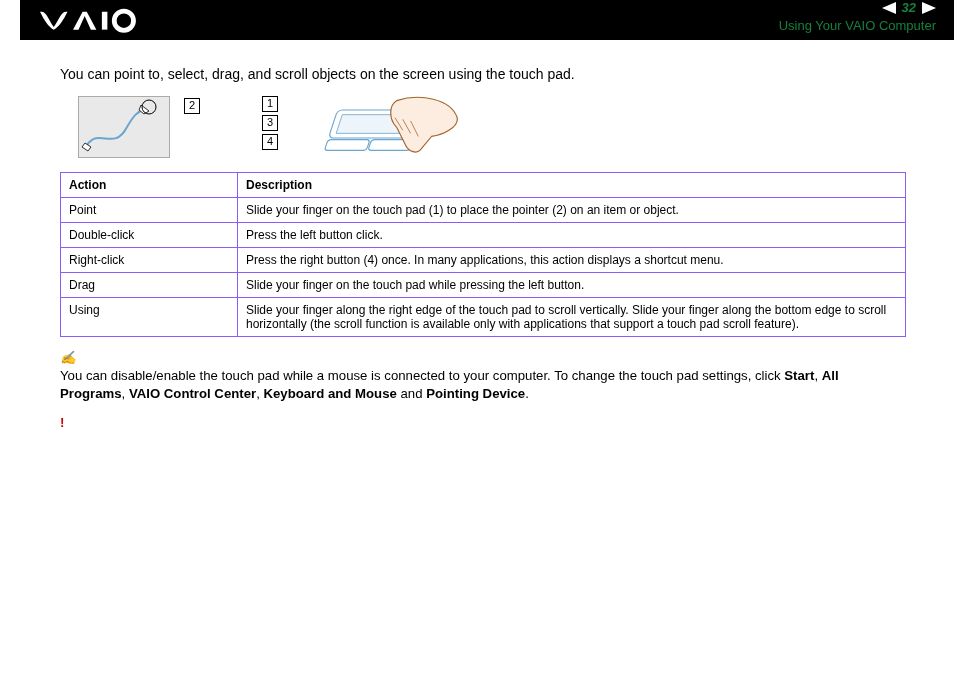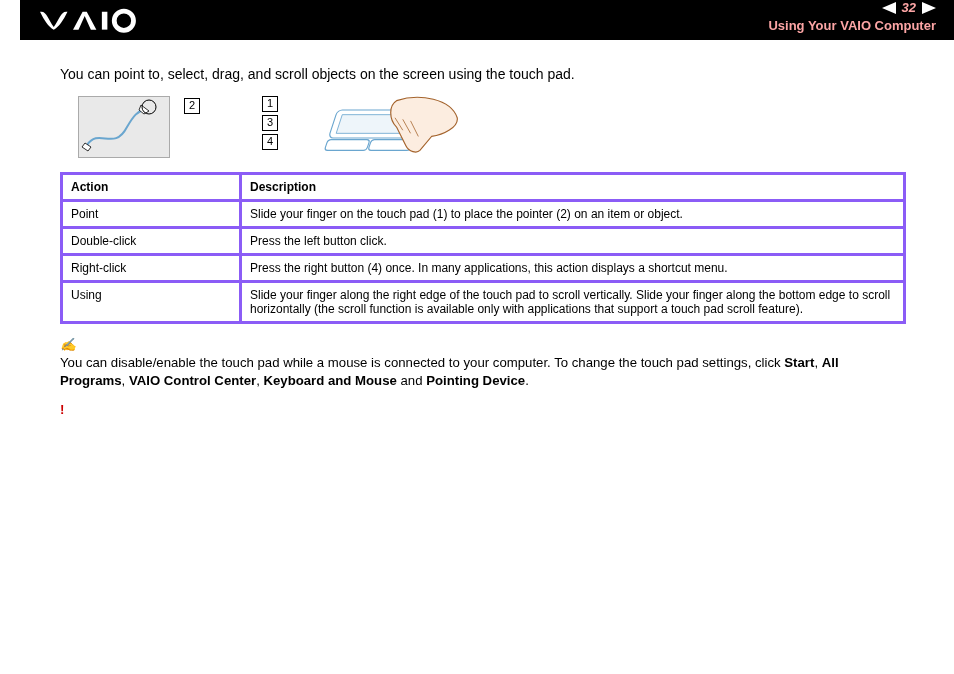--- a/index.html
+++ b/index.html
@@ -7,21 +7,21 @@
     padding: 0;
     width: 954px;
     height: 674px;
     background: #fff;
     font-family: Arial, Helvetica, sans-serif;
     color: #000;
     overflow: hidden;
   }
   .header {
     background: #000;
-    color: #fca5a5;
+    color: #15803d;
     height: 40px;
     position: relative;
     margin-left: 20px;
   }
   .logo {
     position: absolute;
     left: 20px;
     top: 6px;
     height: 28px;
   }
@@ -34,21 +34,21 @@
     gap: 6px;
     font-style: italic;
     font-weight: bold;
     font-size: 13px;
   }
   .pager svg { display: block; }
   .subtitle {
     position: absolute;
     right: 18px;
     top: 18px;
-    font-weight: bold;
+    font-weight: normal;
     font-size: 13px;
     text-align: right;
   }
   .content {
     padding: 26px 48px 0 60px;
   }
   h1 {
     font-weight: 300;
     font-size: 28px;
     margin: 0 0 8px 0;
@@ -99,21 +99,21 @@
     width: 170px;
     height: 70px;
   }
   table.actions {
     border-collapse: collapse;
     width: 100%;
     margin-top: 4px;
     font-size: 12px;
   }
   table.actions th, table.actions td {
-    border: 3px solid #8b5cf6;
+    border: 1px solid #8b5cf6;
     padding: 5px 8px;
     text-align: left;
     vertical-align: top;
   }
   table.actions th {
     font-weight: bold;
   }
   table.actions th:first-child { width: 160px; }
   .note-block {
     margin-top: 12px;
@@ -201,20 +201,24 @@
         </tr>
       <tr>
           <td>Double-click</td>
           <td>Press the left button click.</td>
         </tr>
       <tr>
           <td>Right-click</td>
           <td>Press the right button (4) once. In many applications, this action displays a shortcut menu.</td>
         </tr>
       <tr>
+          <td>Drag</td>
+          <td>Slide your finger on the touch pad while pressing the left button.</td>
+        </tr>
+      <tr>
           <td>Using</td>
           <td>Slide your finger along the right edge of the touch pad to scroll vertically. Slide your finger along the bottom edge to scroll horizontally (the scroll function is available only with applications that support a touch pad scroll feature).</td>
         </tr>
     </tbody>
   </table>
 
   <div class="note-block">
     <span class="note-icon">✍</span><br>
     <span>
       <span>You can disable/enable the touch pad while a mouse is connected to your computer. To change the touch pad settings, click </span><span class="bold">Start</span><span>, </span><span class="bold">All Programs</span><span>, </span><span class="bold">VAIO Control Center</span><span>, </span><span class="bold">Keyboard and Mouse</span><span> and </span><span class="bold">Pointing Device</span><span>.</span>

